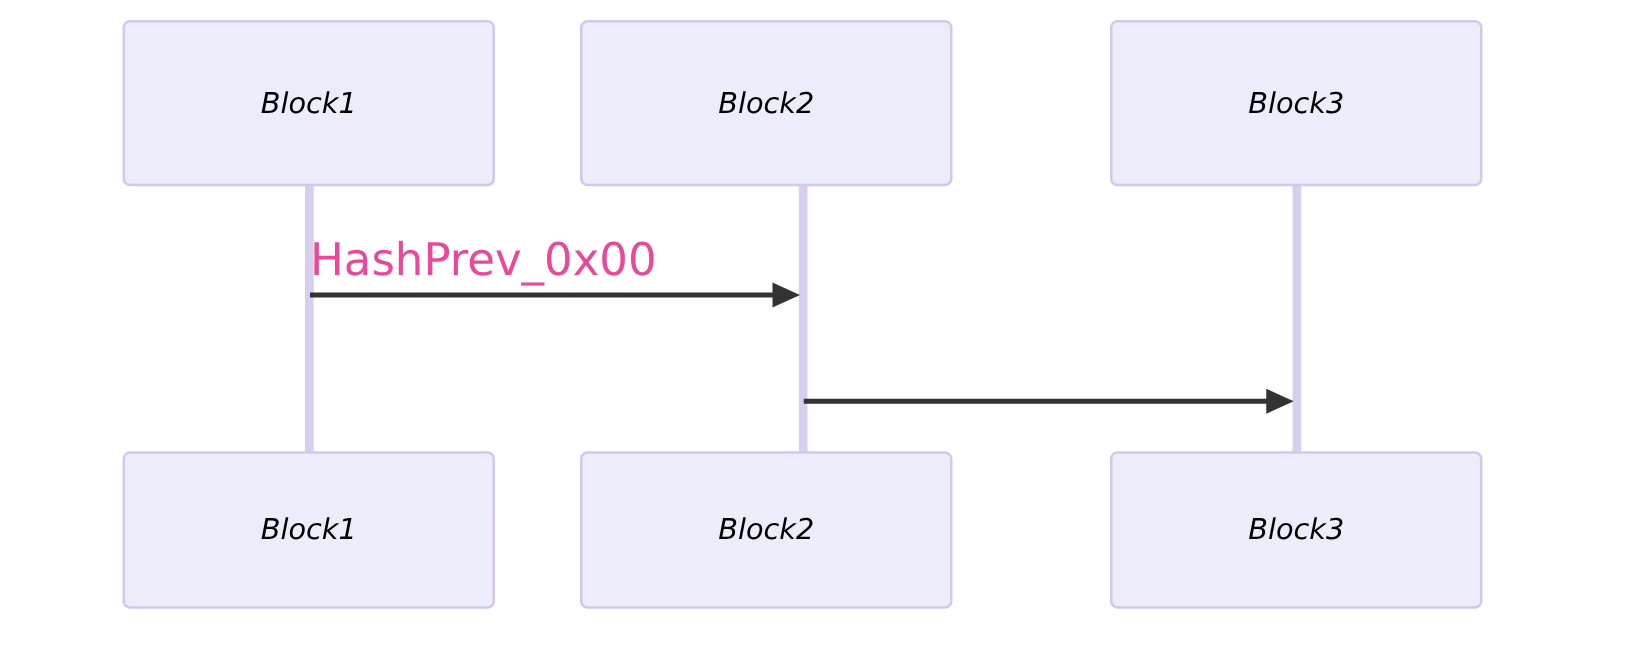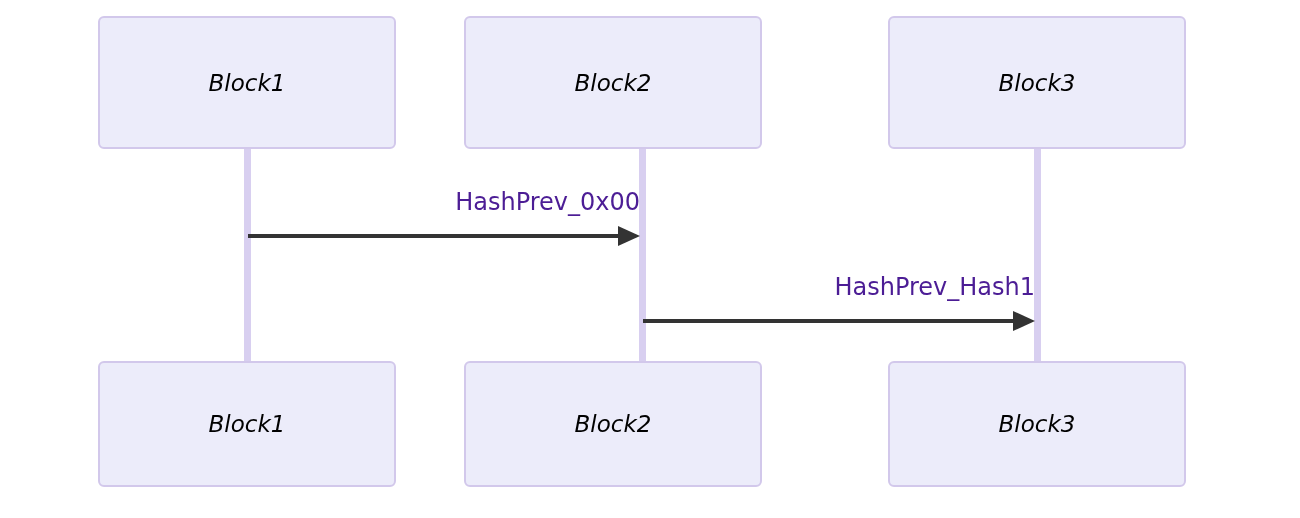--- a/index.html
+++ b/index.html
@@ -63,23 +63,23 @@
     width: 0;
     height: 0;
     border-top: 10px solid transparent;
     border-bottom: 10px solid transparent;
     border-left: 22px solid #333333;
     z-index: 2;
   }
   .msg-label {
     position: absolute;
     width: 392px;
-    text-align: right;
-    font-size: 24px;
-    color: #4c1d95;
+    text-align: left;
+    font-size: 36px;
+    color: #ec4899;
     white-space: nowrap;
     z-index: 2;
   }
   .m1-line  { left: 248px; top: 234px; width: 372px; }
   .m1-head  { left: 618px; top: 226px; }
   .m1-label { left: 248px; top: 188px; }
 
   .m2-line  { left: 643px; top: 319px; width: 372px; }
   .m2-head  { left: 1013px; top: 311px; }
   .m2-label { left: 643px; top: 273px; }
@@ -100,21 +100,20 @@
     <span>Block2</span>
   </div>
   <div class="actor-box row-top col-3">
     <span>Block3</span>
   </div>
 
   <div class="msg-label m1-label">HashPrev_0x00</div>
   <div class="msg-line m1-line"></div>
   <div class="msg-arrowhead m1-head"></div>
 
-  <div class="msg-label m2-label">HashPrev_Hash1</div>
   <div class="msg-line m2-line"></div>
   <div class="msg-arrowhead m2-head"></div>
 
   <div class="actor-box row-bottom col-1">
     <span>Block1</span>
   </div>
   <div class="actor-box row-bottom col-2">
     <span>Block2</span>
   </div>
   <div class="actor-box row-bottom col-3">

